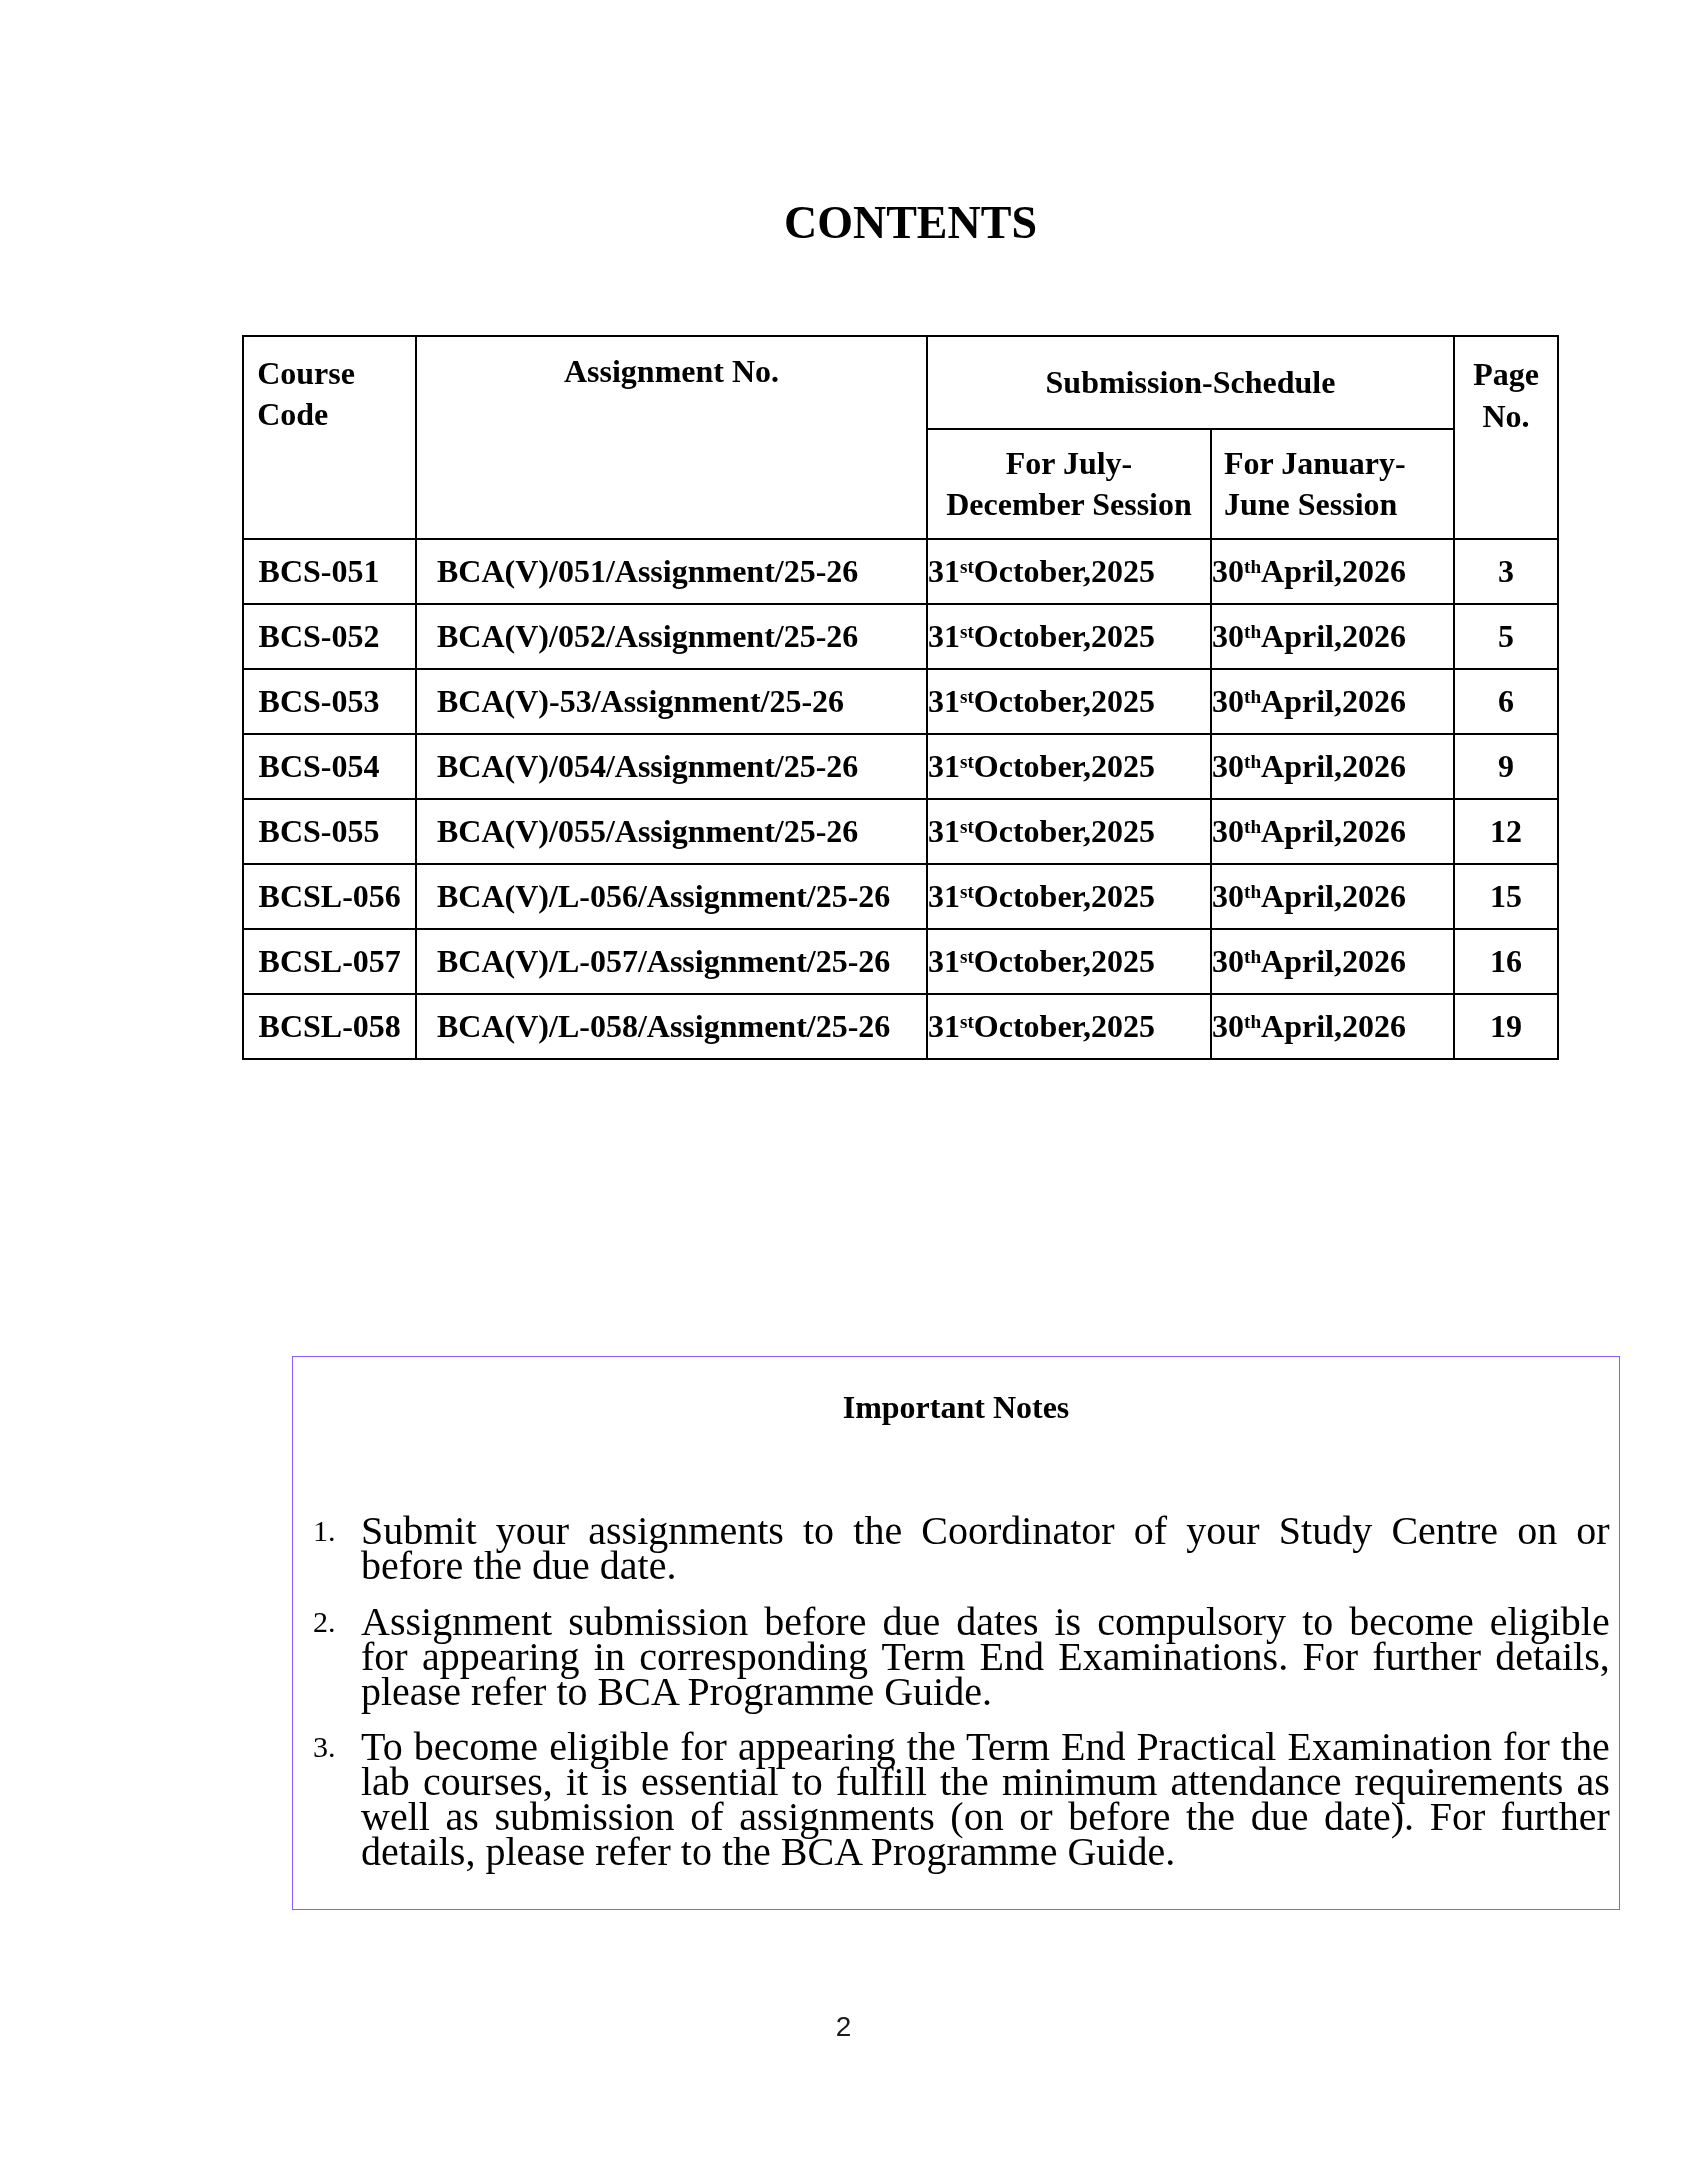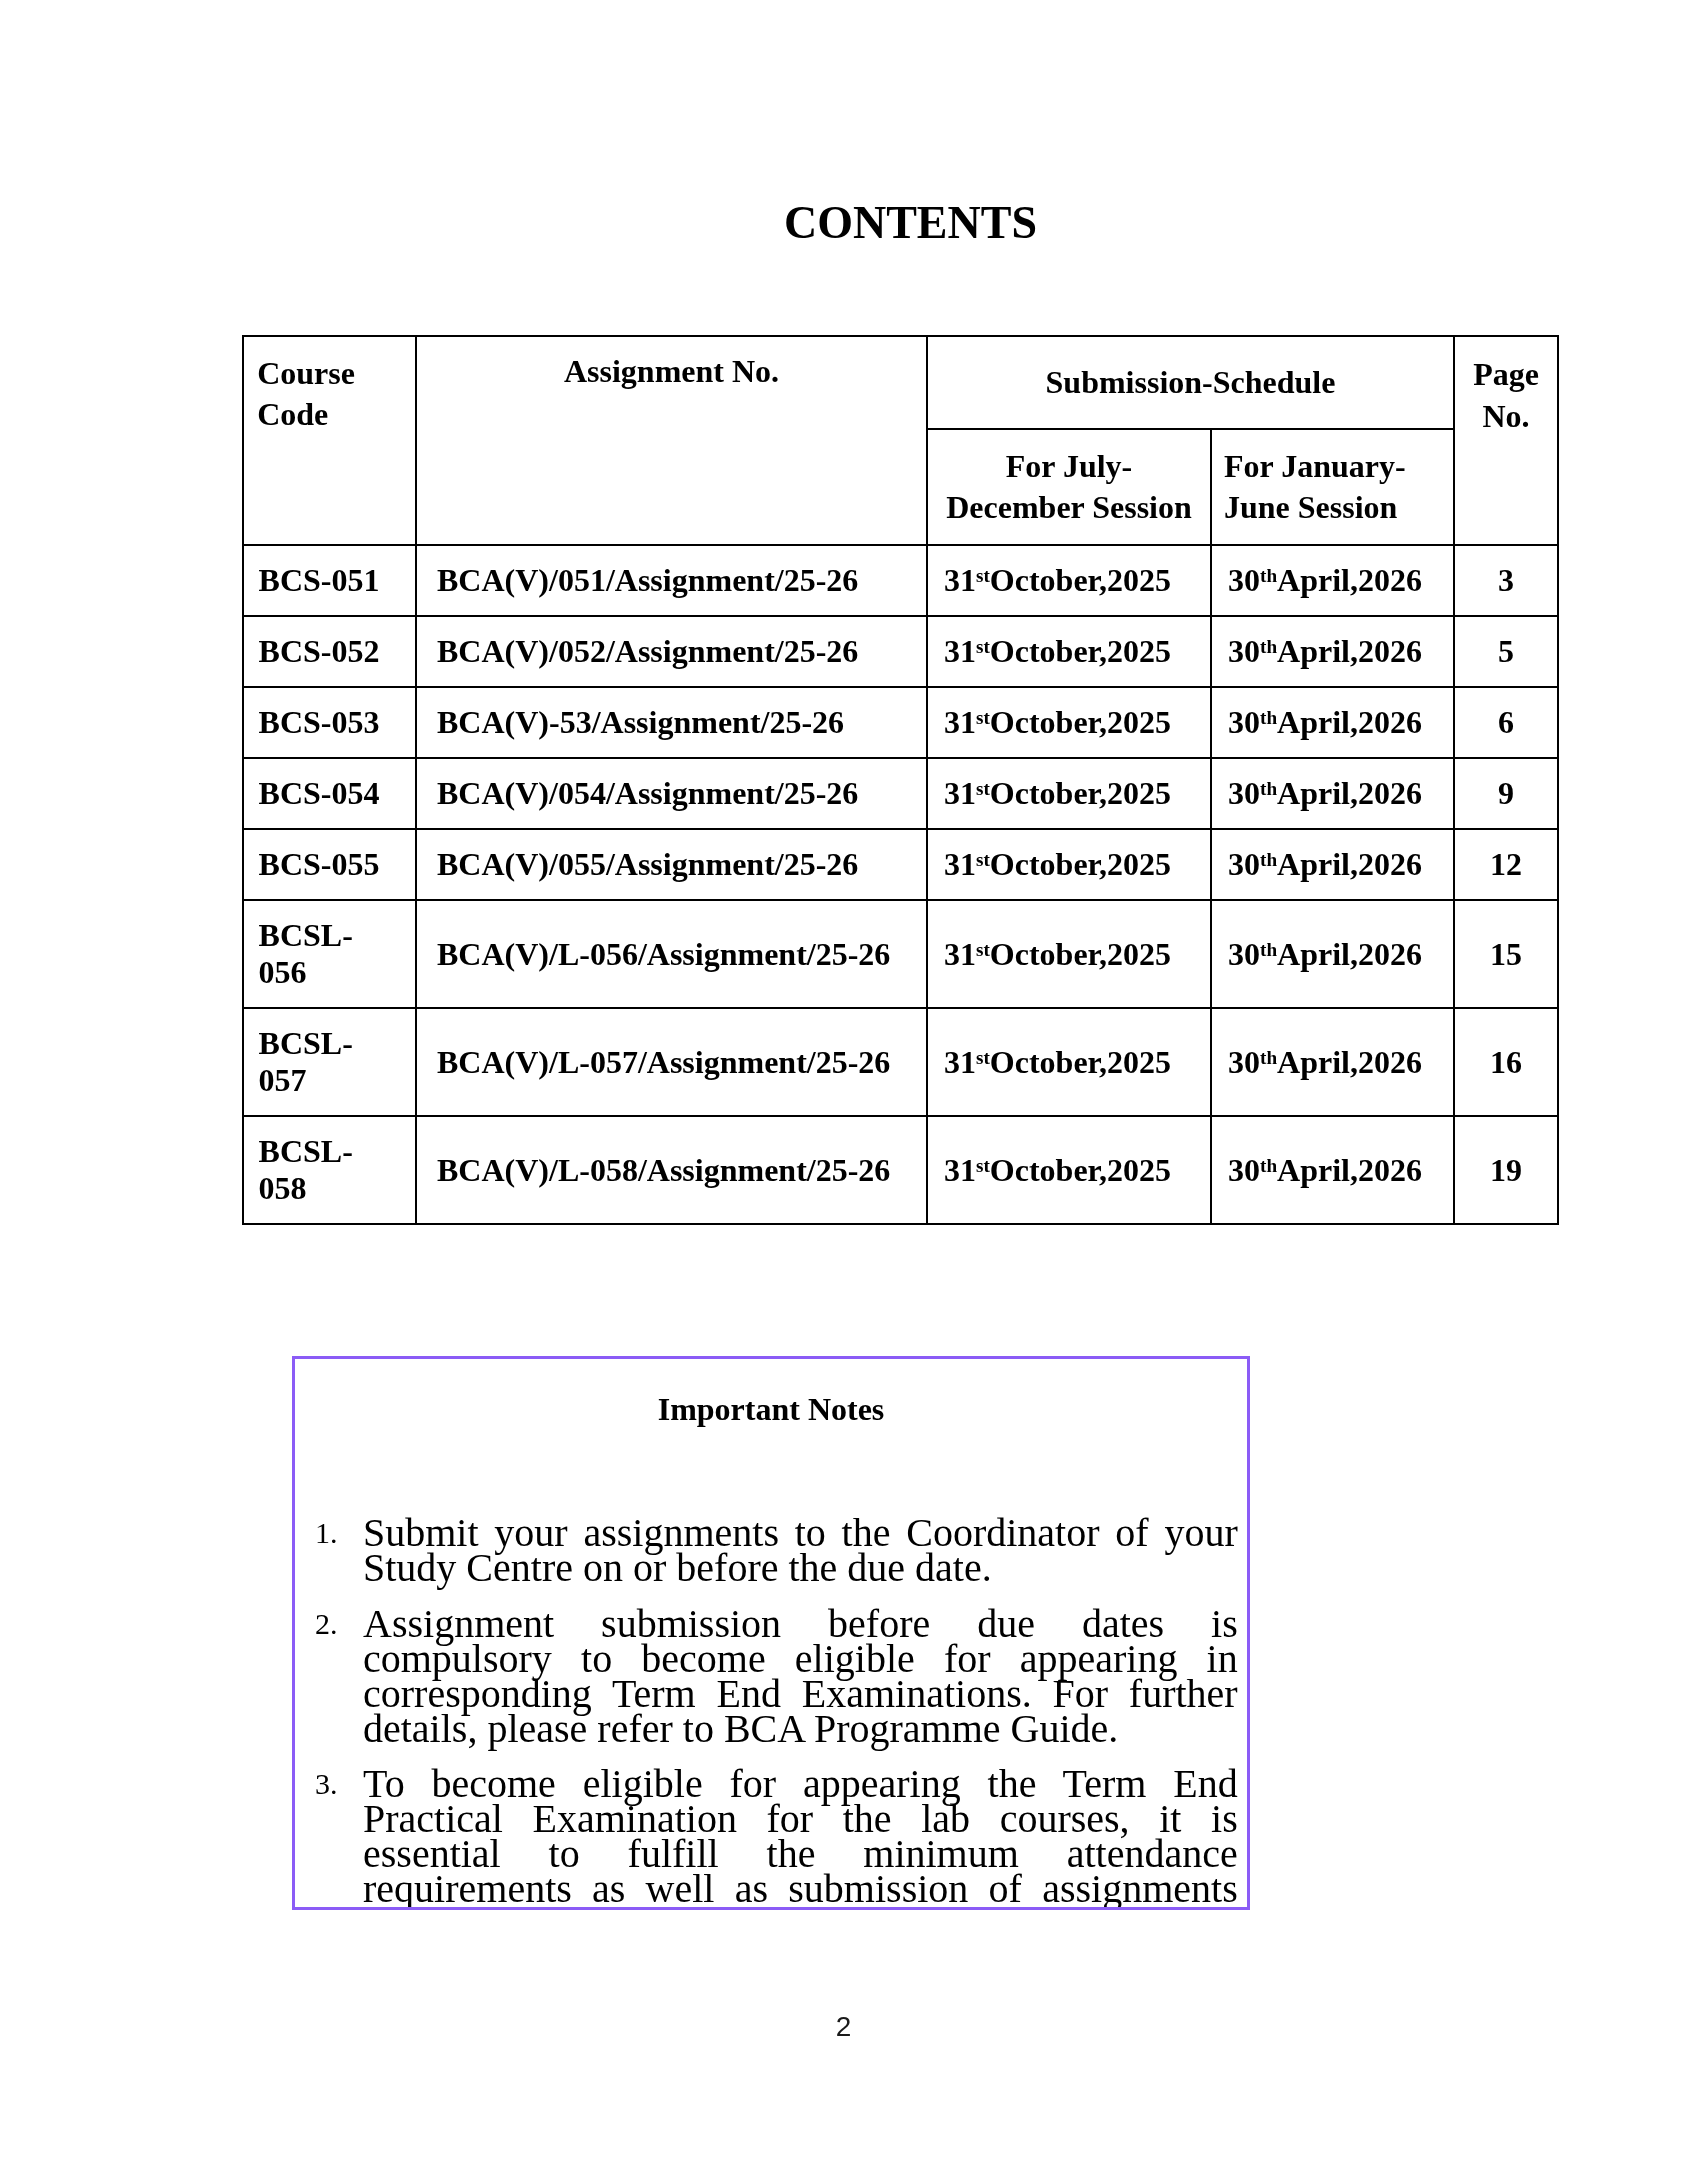--- a/index.html
+++ b/index.html
@@ -35,21 +35,21 @@
     top: 335px;
     border-collapse: collapse;
     border: 2.6px solid #000;
     table-layout: fixed;
   }
   .contents-table th,
   .contents-table td {
     border: 2px solid #000;
     font-size: 32px;
     font-weight: bold;
-    padding: 16px;
+    padding: 0;
   }
   tr.hrow1 { height: 93px; }
   tr.hrow2 { height: 110px; }
   tr.drow  { height: 65px; }
 
   th.h-course {
     vertical-align: top;
     text-align: left;
     padding: 16px 5.3px 0 13.2px;
     white-space: pre-line;
@@ -95,23 +95,23 @@
     position: relative;
     top: -0.45em;
     vertical-align: baseline;
   }
 
   
   .notes-box {
     position: absolute;
     left: 292px;
     top: 1356px;
-    width: 958px;
+    width: 1328px;
     height: 554px;
-    border: 3px solid #8b5cf6;
+    border: 1px solid #8b5cf6;
     box-sizing: border-box;
     overflow: hidden;
   }
   .notes-title {
     margin-top: 33px;
     text-align: center;
     font-size: 32px;
     font-weight: bold;
     line-height: 1.1;
   }

